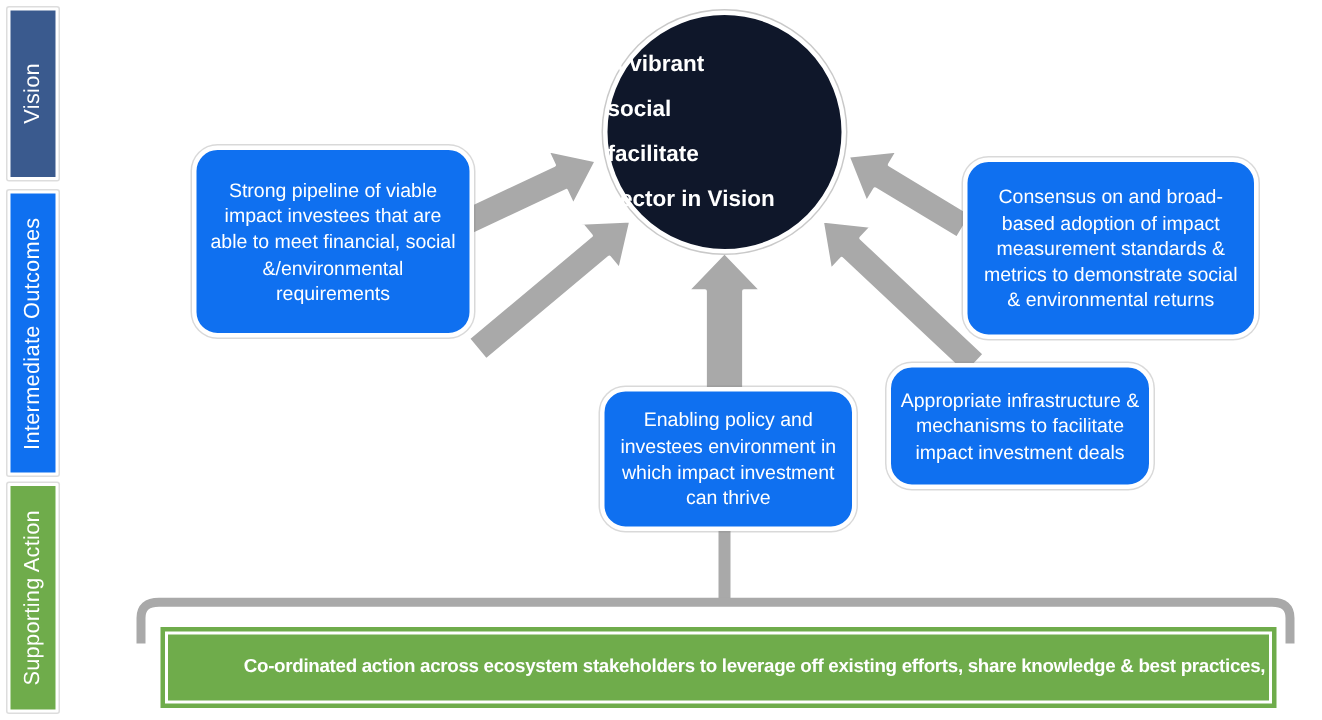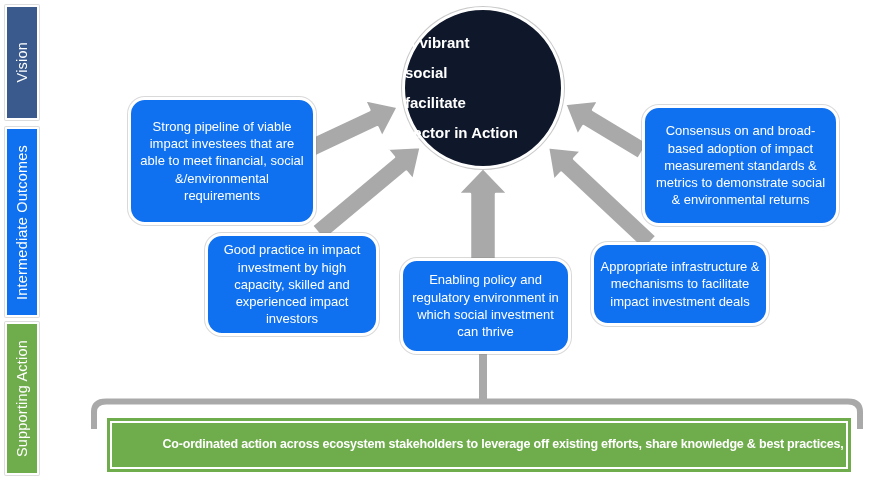--- a/index.html
+++ b/index.html
@@ -148,31 +148,28 @@
     <span>Intermediate Outcomes</span>
   </div>
   <div class="rail-box rail-support">
     <span>Supporting Action</span>
   </div>
 
   <div class="vision-circle">
     <div class="vline">A vibrant</div>
     <div class="vline">social</div>
     <div class="vline">facilitate</div>
-    <div class="vline">sector in Action</div>
+    <div class="vline">sector in Vision</div>
   </div>
 
   <div class="outcome-box box-pipeline">
     <span>Strong pipeline of viable impact investees that are able to meet financial, social &amp;/environmental requirements</span>
   </div>
-  <div class="outcome-box box-practice">
-    <span>Good practice in impact investment by high capacity, skilled and experienced impact investors</span>
-  </div>
   <div class="outcome-box box-policy">
-    <span>Enabling policy and regulatory environment in which social investment can thrive</span>
+    <span>Enabling policy and investees environment in which impact investment can thrive</span>
   </div>
   <div class="outcome-box box-infra">
     <span>Appropriate infrastructure &amp; mechanisms to facilitate impact investment deals</span>
   </div>
   <div class="outcome-box box-consensus">
     <span>Consensus on and broad-based adoption of impact measurement standards &amp; metrics to demonstrate social &amp; environmental returns</span>
   </div>
 
   <div class="action-bar">
     <div>Co-ordinated action across ecosystem stakeholders to leverage off existing efforts, share knowledge &amp; best practices,</div>

